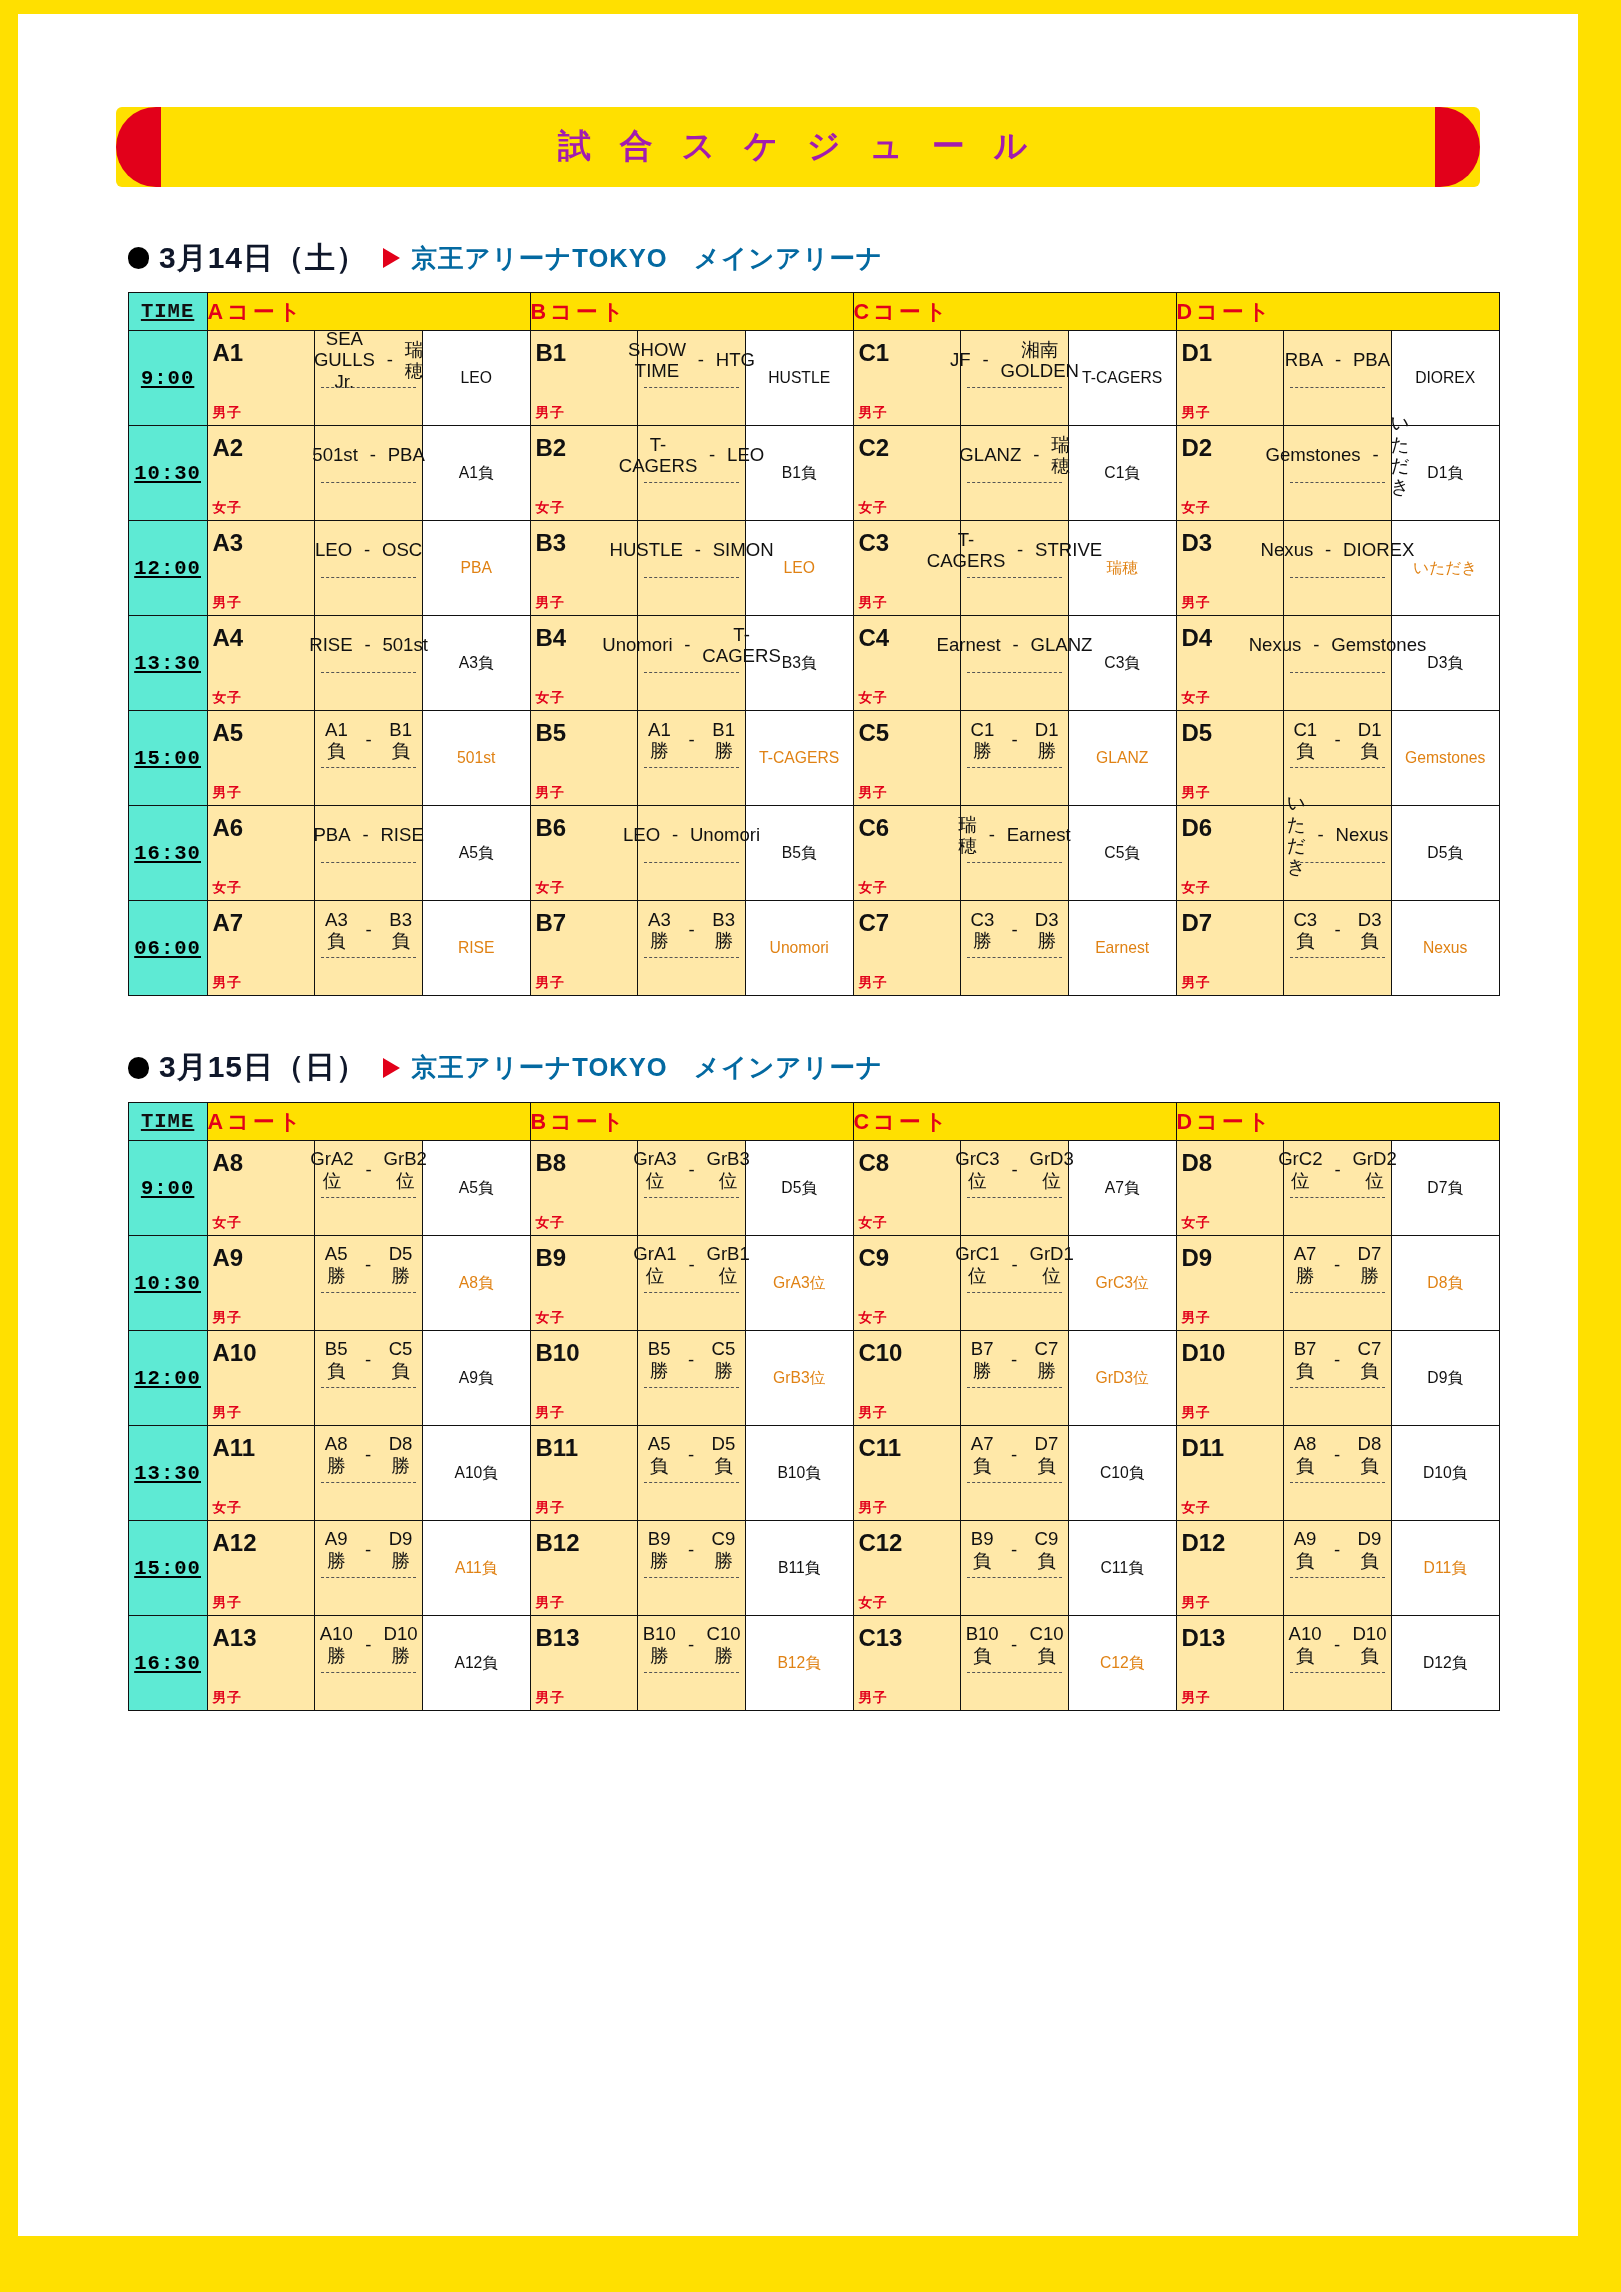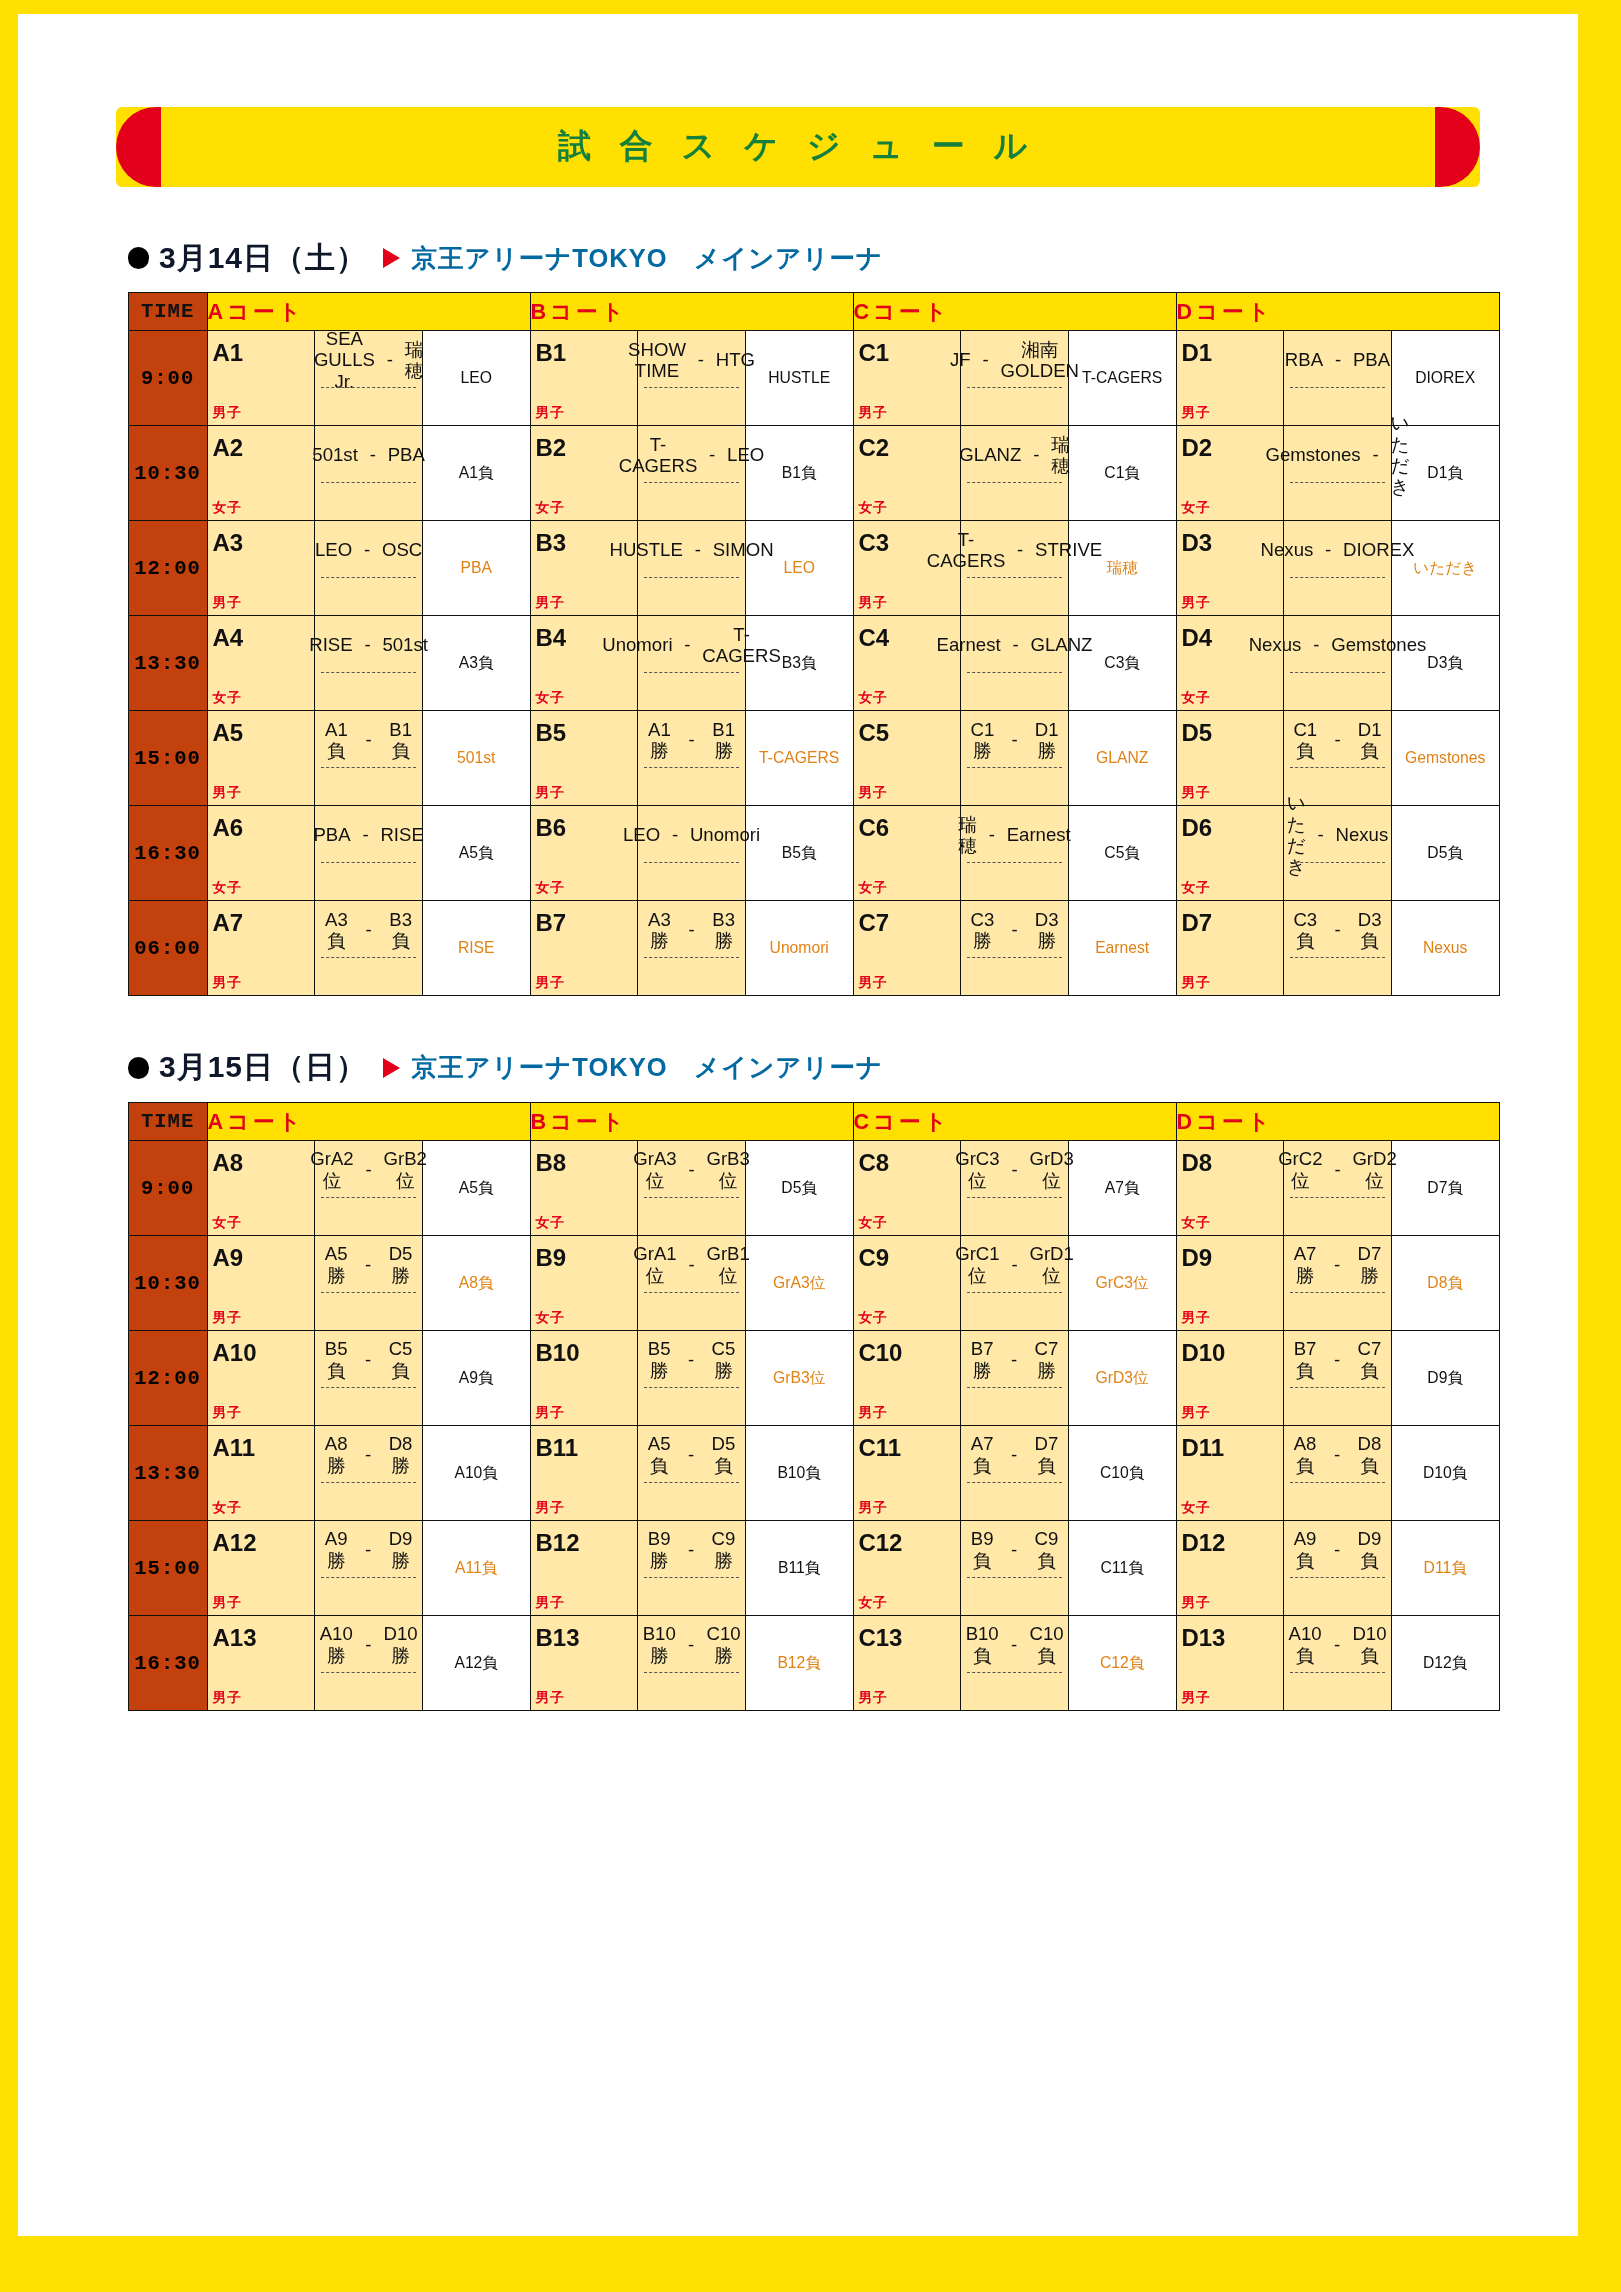--- a/index.html
+++ b/index.html
@@ -23,21 +23,21 @@
     background:#ffe000;border-radius:5.9px;
   }
   .banner .cap{
     position:absolute;top:0;width:45px;height:80px;background:#e2001a;
   }
   .banner .cap.l{left:0;border-radius:41px 0 0 41px;}
   .banner .cap.r{right:0;border-radius:0 41px 41px 0;}
   .banner .txt{
     position:absolute;left:0;right:0;top:0;bottom:0;
     display:flex;align-items:center;justify-content:center;
-    font-size:33px;font-weight:bold;color:#15803d;letter-spacing:9.8px;text-align:right;
+    font-size:33px;font-weight:bold;color:#a21caf;letter-spacing:9.8px;text-align:right;
   }
 
   
   .dayhead{display:flex;align-items:center;margin:51px 0 13.7px 110px;}
   .dayhead .dot{width:21.6px;height:21.6px;border-radius:50%;background:#000;margin-right:9.8px;}
   .dayhead .date{font-size:30px;font-weight:bold;color:#0f172a;letter-spacing:1px;}
   .dayhead .tri{
     width:0;height:0;border-left:17.6px solid #e2001a;
     border-top:10.8px solid transparent;border-bottom:10.8px solid transparent;
     margin:0 11.8px 0 15.7px;
@@ -51,21 +51,21 @@
     width:1372px;
     table-layout:fixed;
   }
   table.sched td,table.sched th{border:1px solid #111;padding:0;}
   .hdr td{background:#ffe000;height:37px;font-weight:bold;}
   .hdr .time{font-size:20.6px;color:#111;letter-spacing:1px;font-family:"Liberation Mono",monospace;}
   .hdr .court{font-size:21.6px;color:#e2001a;letter-spacing:3.9px;}
 
   td.time{
     width:78px;text-align:center;font-size:20.6px;font-weight:bold;
-    font-family:"Liberation Mono",monospace;letter-spacing:1px;background:#c2410c;
+    font-family:"Liberation Mono",monospace;letter-spacing:1px;background:#5eead4;text-decoration:underline;
   }
   td.code{
     width:47px;background:#ffe8a8;vertical-align:top;text-align:left;
     position:relative;
   }
   td.code .id{font-size:24px;font-weight:bold;color:#111;padding:7.8px 0 0 4.9px;display:block;}
   td.code .cat{
     position:absolute;left:4.9px;bottom:3px;font-size:13.7px;font-weight:bold;color:#e2001a;
     letter-spacing:1px;
   }

